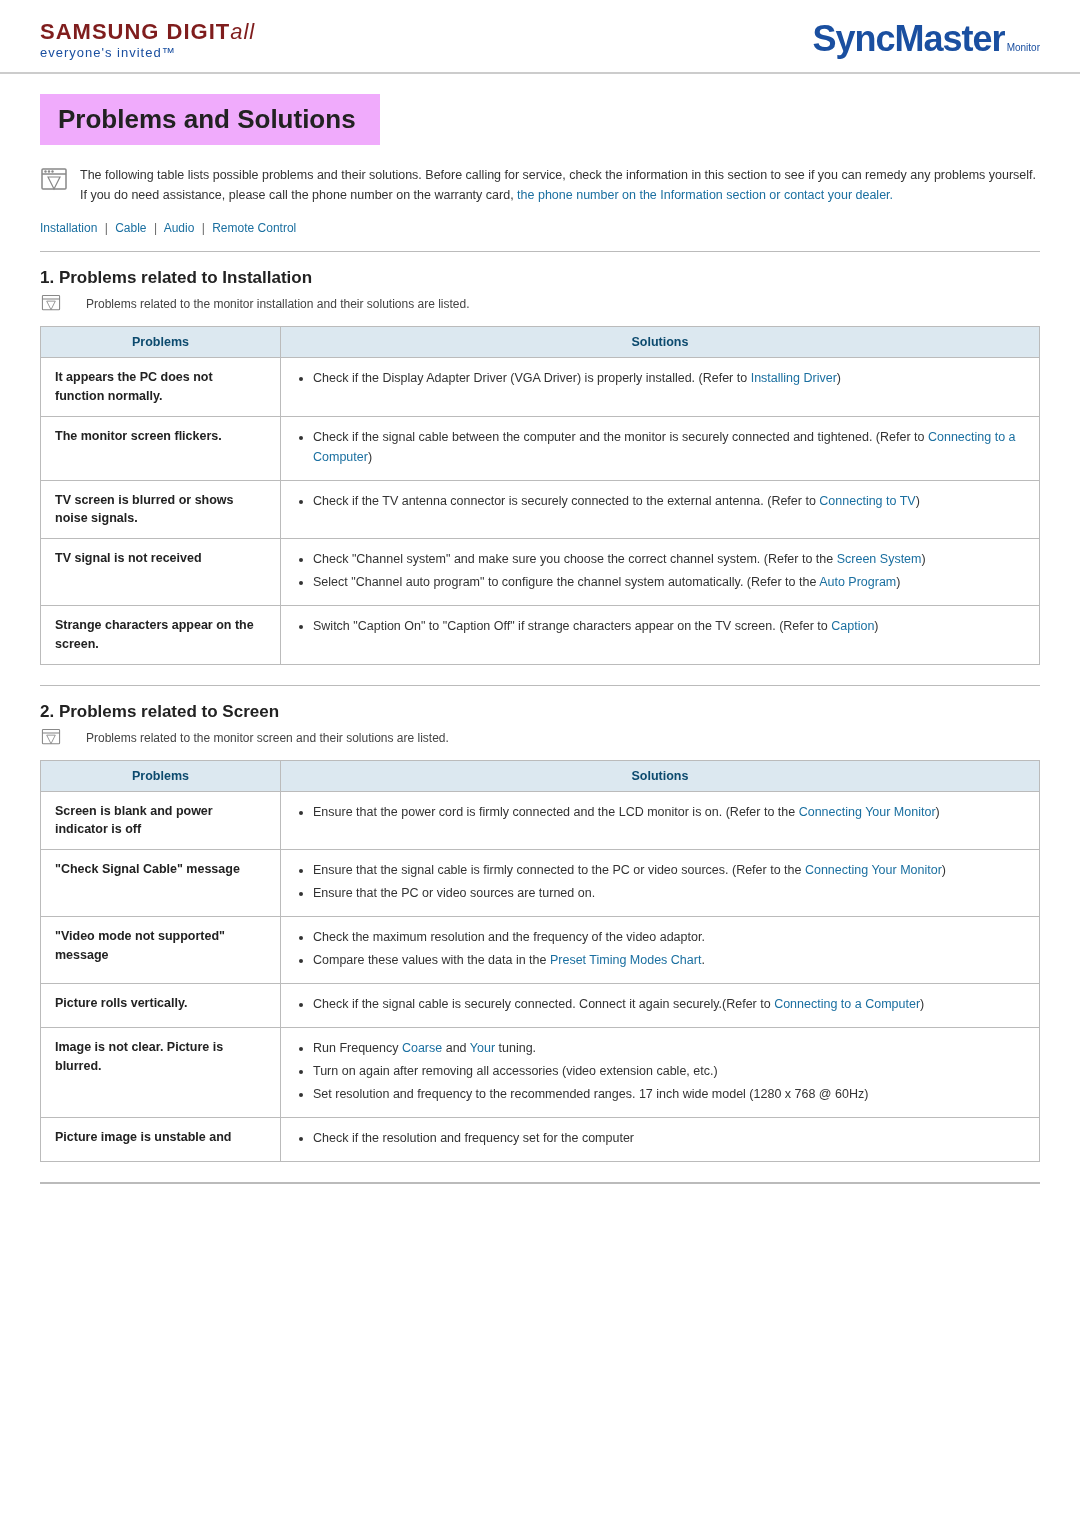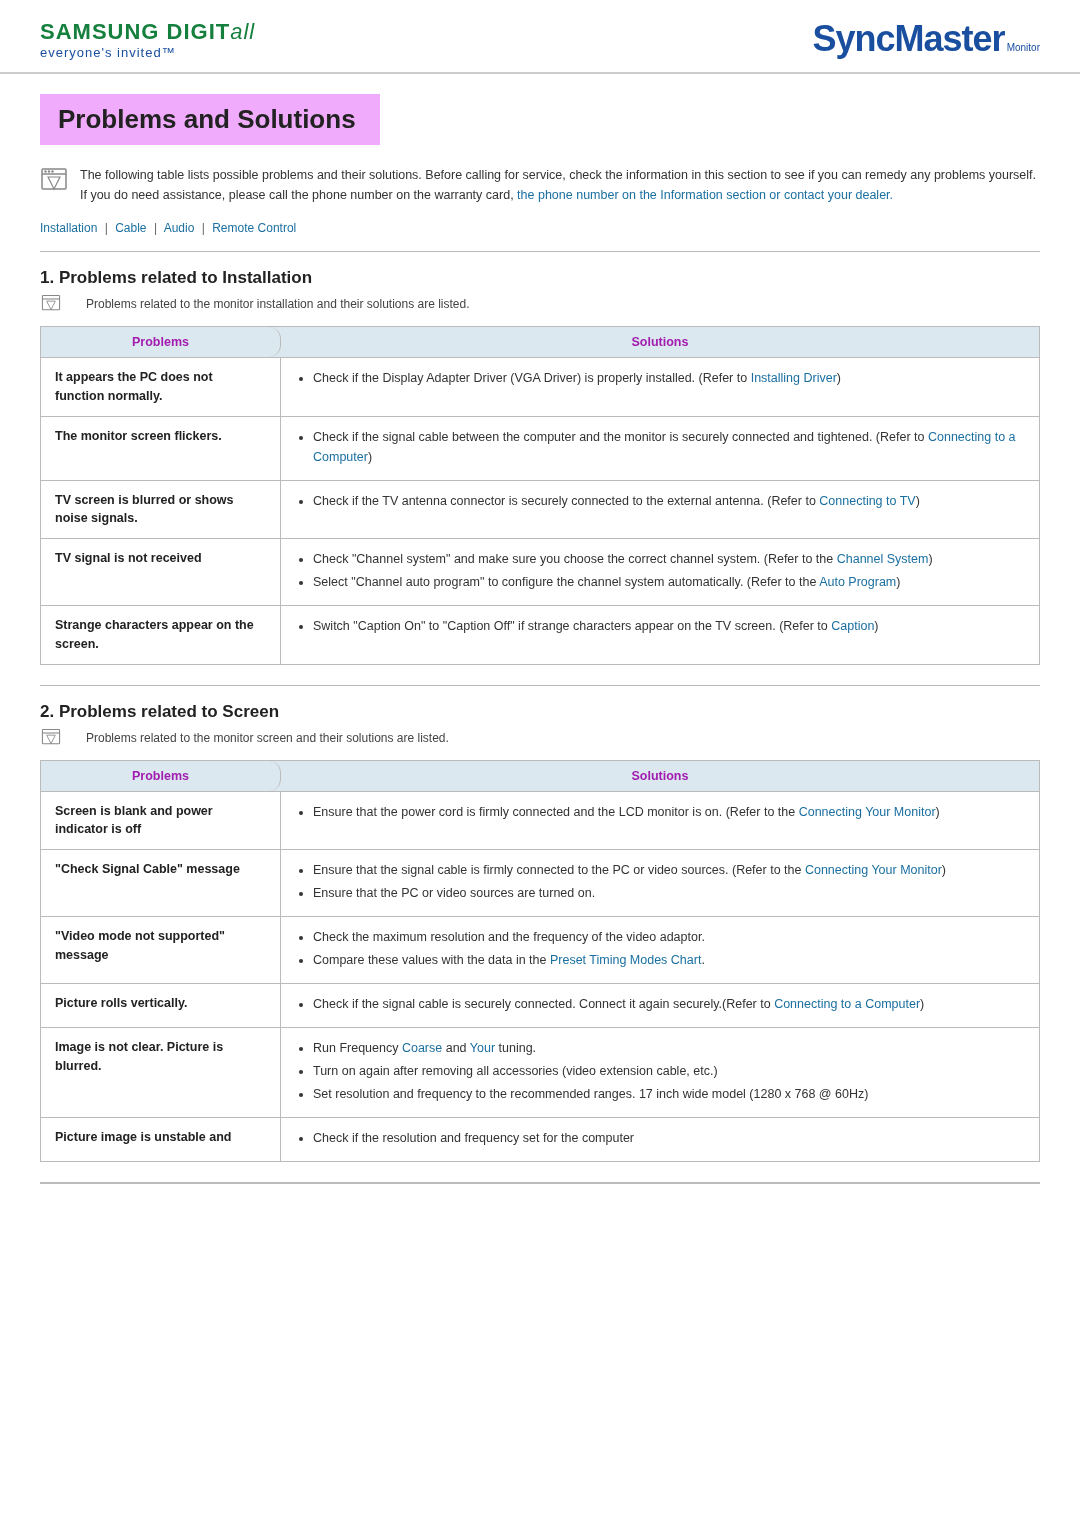--- a/index.html
+++ b/index.html
@@ -19,21 +19,21 @@
       border-bottom: 2px solid #ccc;
     }
     .samsung-logo {
       display: flex;
       flex-direction: column;
       align-items: flex-start;
     }
     .samsung-brand {
       font-size: 22px;
       font-weight: bold;
-      color: #15803d;
+      color: #7f1d1d;
       letter-spacing: 1px;
     }
     .samsung-brand span {
       font-style: italic;
       font-weight: normal;
     }
     .samsung-tagline {
       font-size: 13px;
       color: #1a4fa0;
       letter-spacing: 1px;
@@ -128,24 +128,23 @@
     }
     .table-header {
       display: grid;
       grid-template-columns: 240px 1fr;
       background: #dce8f0;
     }
     .th {
       padding: 8px 14px;
       font-weight: bold;
       font-size: 12.5px;
-      color: #a21caf;
+      color: #0c4a6e;
       text-align: center;
       border-right: 1px solid #bbb;
-      border-radius: 12px;
     }
     .th:last-child { border-right: none; }
     .table-row {
       display: grid;
       grid-template-columns: 240px 1fr;
       border-top: 1px solid #bbb;
     }
     .table-row:first-child { border-top: none; }
     .td-problem {
       padding: 10px 14px;
@@ -269,21 +268,21 @@
           <ul>
               <li>Check if the TV antenna connector is securely connected to the external antenna. (Refer to <a href="#" class="link">Connecting to TV</a>)</li>
             </ul>
         </div>
       </div>
 
       <div class="table-row">
         <div class="td-problem">TV signal is not received</div>
         <div class="td-solution">
           <ul>
-            <li>Check "Channel system" and make sure you choose the correct channel system. (Refer to the <a href="#" class="link">Channel System</a>)</li>
+            <li>Check "Channel system" and make sure you choose the correct channel system. (Refer to the <a href="#" class="link">Screen System</a>)</li>
             <li>Select "Channel auto program" to configure the channel system automatically. (Refer to the <a href="#" class="link">Auto Program</a>)</li>
           </ul>
         </div>
       </div>
 
       <div class="table-row">
         <div class="td-problem">Strange characters appear on the<br>screen.</div>
         <div class="td-solution">
           <ul>
               <li>Switch "Caption On" to "Caption Off" if strange characters appear on the TV screen. (Refer to <a href="#" class="link">Caption</a>)</li>

